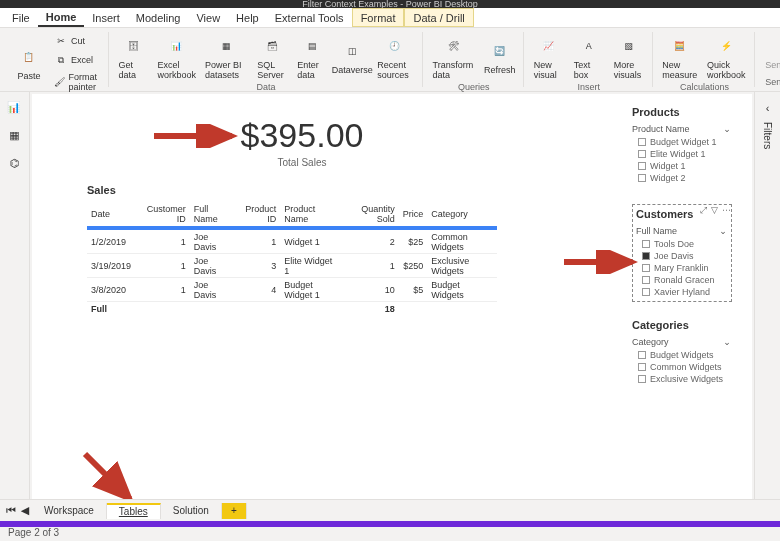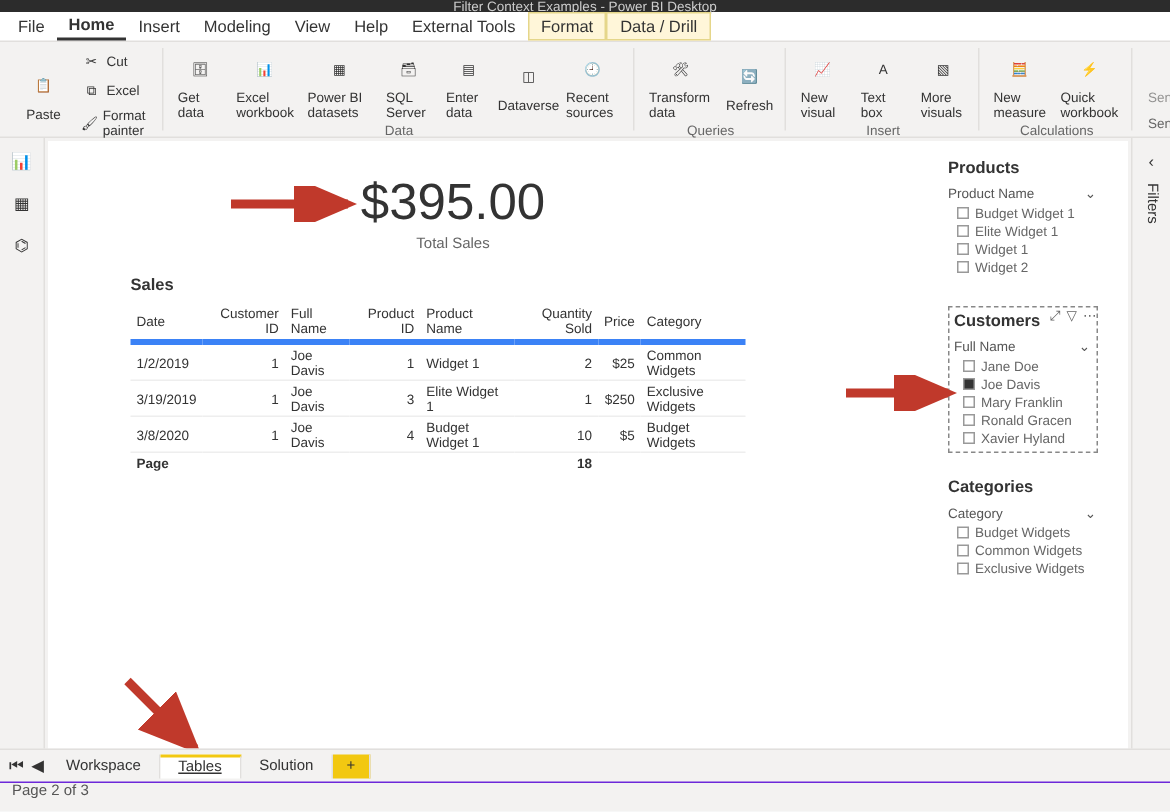--- a/index.html
+++ b/index.html
@@ -43,21 +43,21 @@
   .slicer.sel { border:1px dashed #888; padding:3px;}
   .slicer .tools { position:absolute; top:0; right:-0px; display:flex; gap:4px; font-size:9px; color:#666;}
   .chev { width:10px; height:10px; display:flex; align-items:center; justify-content:center;}
   .arrow { position:absolute; }
   .arrow svg { display:block;}
   .tabbar { position:absolute; bottom:20px; left:0; right:0; height:22px; background:#f3f2f1; border-top:1px solid #e1dfdd; display:flex; align-items:center; gap:0; padding-left:4px;}
   .tab { padding:0 12px; height:16px; display:flex; align-items:center; font-size:10px; cursor:pointer; border-right:1px solid #e1dfdd;}
   .tab.active { background:#fff; border-top:2px solid #f2c811;text-decoration:underline;}
   .tab.add { background:#f2c811; width:22px; justify-content:center;}
   .nav { width:14px; text-align:center; cursor:pointer;}
-  .status { position:absolute; bottom:0; left:0; right:0; height:20px; background:#f3f2f1; border-top:1px solid #6d28d9; font-size:10px; color:#555; padding:0 8px;}
+  .status { position:absolute; bottom:0; left:0; right:0; height:20px; background:#f3f2f1; border-top:6px solid #6d28d9; font-size:10px; color:#555; padding:0 8px;}
   .disabled { opacity:0.5;}
 </style>
 </head>
 <body>
 
 <div class="titlebar">
     <span>Filter Context Examples - Power BI Desktop</span>
   </div>
 
 <div class="menubar">
@@ -247,21 +247,21 @@
               <td>3/8/2020</td>
               <td class="num">1</td>
               <td>Joe Davis</td>
               <td class="num">4</td>
               <td>Budget Widget 1</td>
               <td class="num">10</td>
               <td class="num">$5</td>
               <td>Budget Widgets</td>
             </tr>
             <tr class="total">
-              <td>Page</td>
+              <td>Full</td>
               <td></td>
               <td></td>
               <td></td>
               <td></td>
               <td class="num">18</td>
               <td></td>
               <td></td>
             </tr>
           </tbody>
       </table>
@@ -300,21 +300,21 @@
           <span>⋯</span>
         </div>
       <h4>Customers</h4>
       <div class="field">
           <span>Full Name</span>
           <span class="chev">⌄</span>
         </div>
       <div id="sc-opts">
           <div class="opt">
             <span class="chk"></span>
-            <span>Jane Doe</span>
+            <span>Tools Doe</span>
           </div>
           <div class="opt">
             <span class="chk on"></span>
             <span>Joe Davis</span>
           </div>
           <div class="opt">
             <span class="chk"></span>
             <span>Mary Franklin</span>
           </div>
           <div class="opt">

